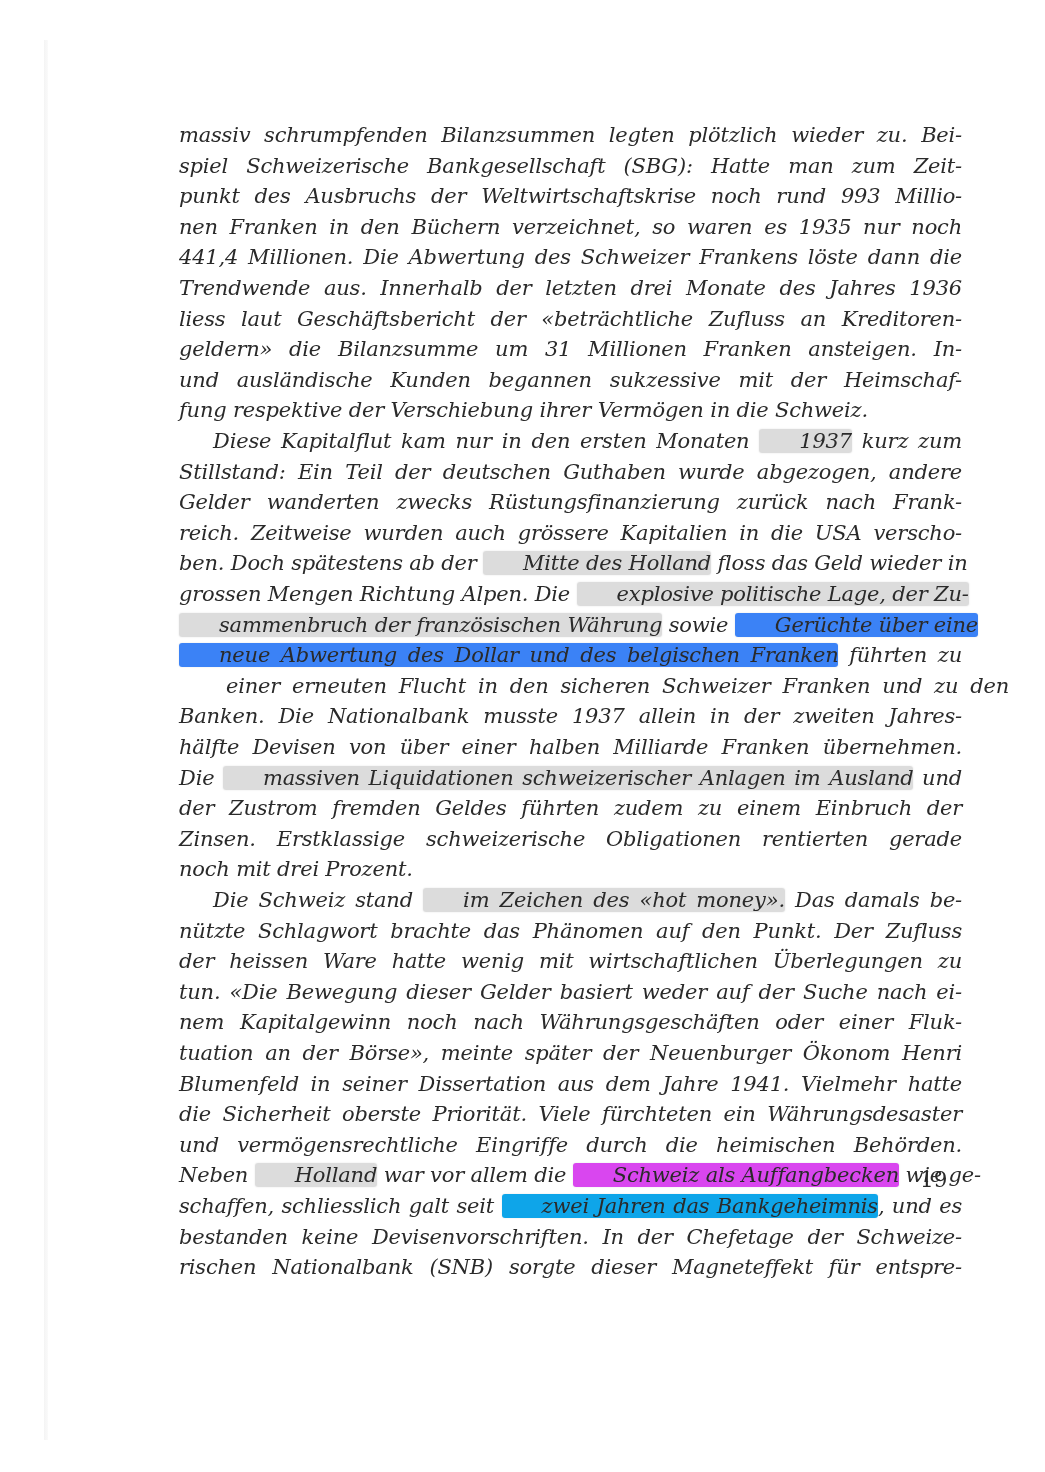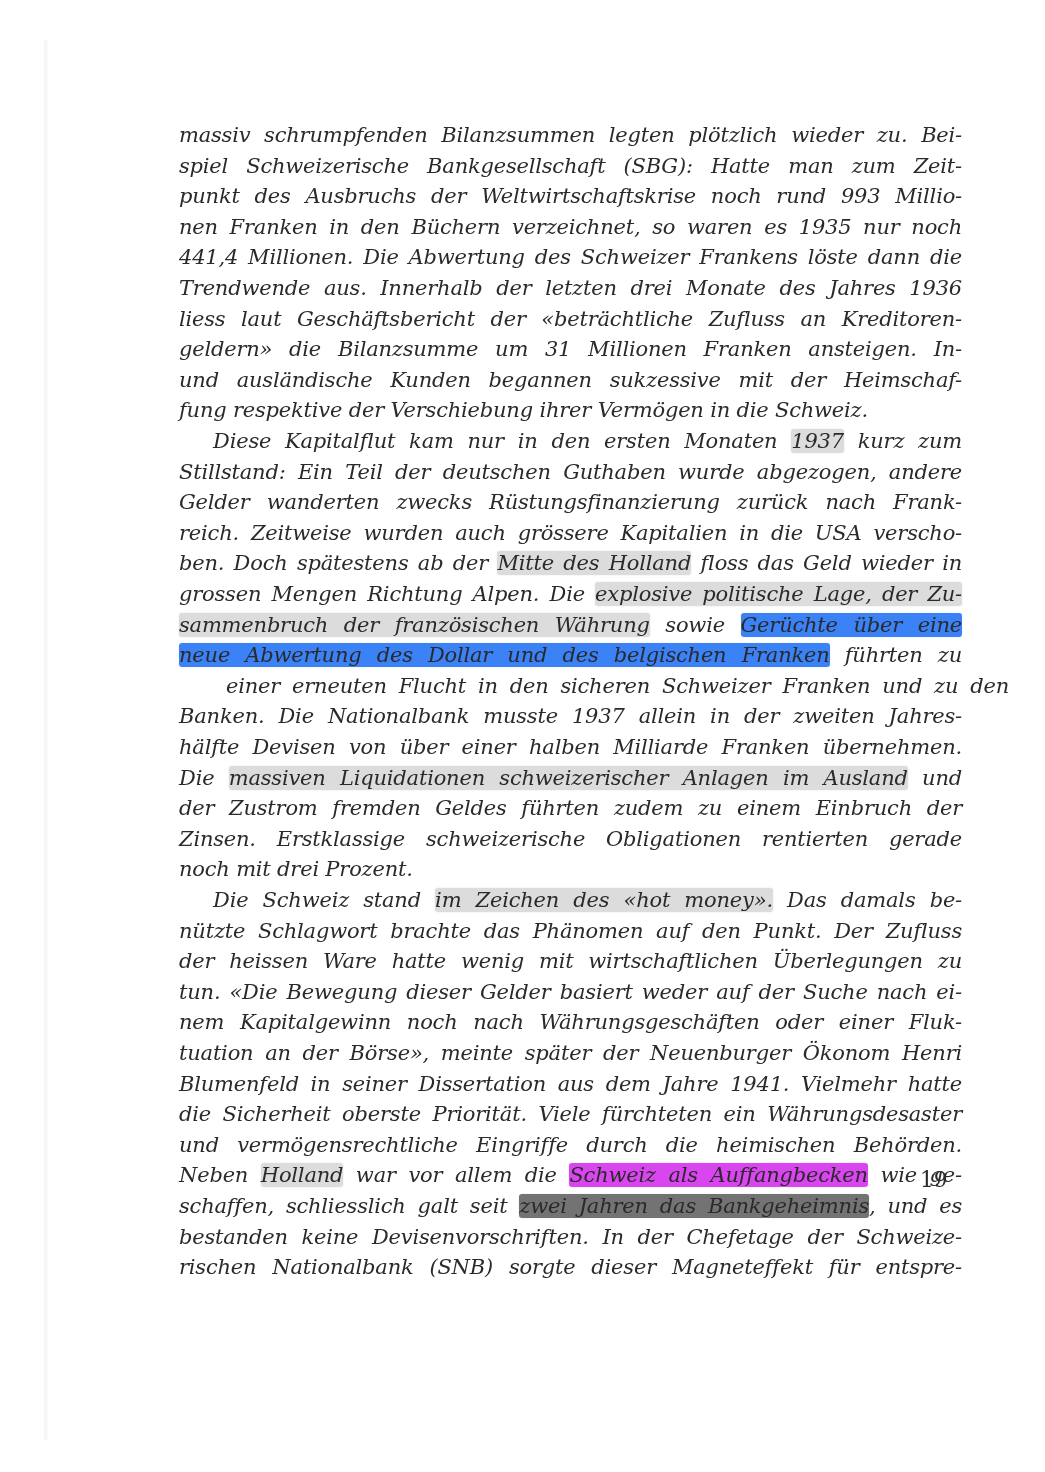--- a/index.html
+++ b/index.html
@@ -27,20 +27,21 @@
     text-align-last: justify;
     letter-spacing: -0.2px;
     font-style: italic;
   }
   .line.last { text-align-last: left; }
   .line.indent { padding-left: 34px; width: 749px; }
   .hl {
     background: #dcdcdc;
     border-radius: 3px;
     box-shadow: 0 0 2px #e2e2e2;
+    padding-left: 40px;
   }
   .page-number {
     position: absolute; left: 920px; top: 1167px;
     font-size: 21.5px;
     font-family: "DejaVu Serif", "Liberation Serif", serif;
     color: #2a2a2a;
   }
 </style>
 </head>
 <body>
@@ -76,18 +77,18 @@
     <div class="line indent" style="top: 765px;"><span>Die Schweiz stand </span><span class="hl" style="background: rgb(220, 220, 220);">im Zeichen des «hot money».</span><span> Das damals be-</span></div>
     <div class="line" style="top: 795.6px;"><span>nützte Schlagwort brachte das Phänomen auf den Punkt. Der Zufluss</span></div>
     <div class="line" style="top: 826.2px;"><span>der heissen Ware hatte wenig mit wirtschaftlichen Überlegungen zu</span></div>
     <div class="line" style="top: 856.8px;"><span>tun. «Die Bewegung dieser Gelder basiert weder auf der Suche nach ei-</span></div>
     <div class="line" style="top: 887.4px;"><span>nem Kapitalgewinn noch nach Währungsgeschäften oder einer Fluk-</span></div>
     <div class="line" style="top: 918px;"><span>tuation an der Börse», meinte später der Neuenburger Ökonom Henri</span></div>
     <div class="line" style="top: 948.6px;"><span>Blumenfeld in seiner Dissertation aus dem Jahre 1941. Vielmehr hatte</span></div>
     <div class="line" style="top: 979.2px;"><span>die Sicherheit oberste Priorität. Viele fürchteten ein Währungsdesaster</span></div>
     <div class="line" style="top: 1009.8px;"><span>und vermögensrechtliche Eingriffe durch die heimischen Behörden.</span></div>
     <div class="line" style="top: 1040.4px;"><span>Neben </span><span class="hl" style="background: rgb(220, 220, 220);">Holland</span><span> war vor allem die </span><span class="hl" style="background: #d946ef;">Schweiz als Auffangbecken</span><span> wie ge-</span></div>
-    <div class="line" style="top: 1071px;"><span>schaffen, schliesslich galt seit </span><span class="hl" style="background: #737373;">zwei Jahren das Bankgeheimnis</span><span>, und es</span></div>
+    <div class="line" style="top: 1071px;"><span>schaffen, schliesslich galt seit </span><span class="hl" style="background: #0ea5e9;">zwei Jahren das Bankgeheimnis</span><span>, und es</span></div>
     <div class="line" style="top: 1101.6px;"><span>bestanden keine Devisenvorschriften. In der Chefetage der Schweize-</span></div>
     <div class="line" style="top: 1132.2px;"><span>rischen Nationalbank (SNB) sorgte dieser Magneteffekt für entspre-</span></div>
   </div>
 
 <div class="page-number">19</div>
 
 </body></html>

